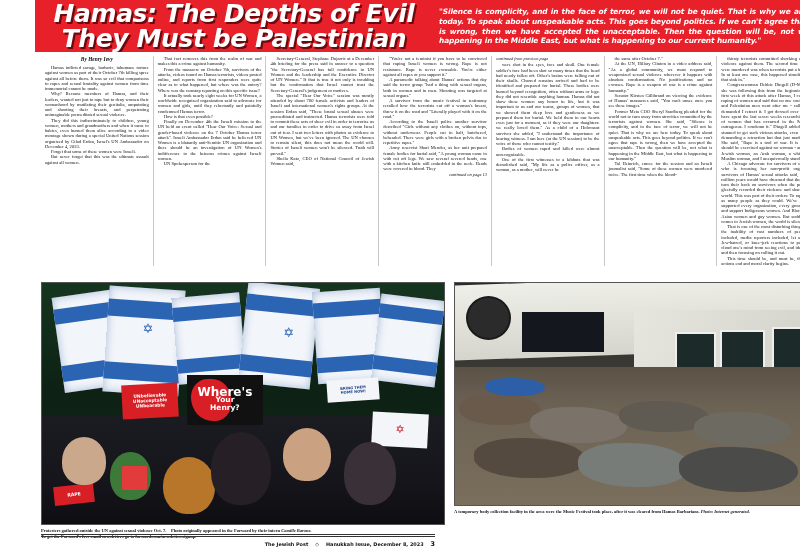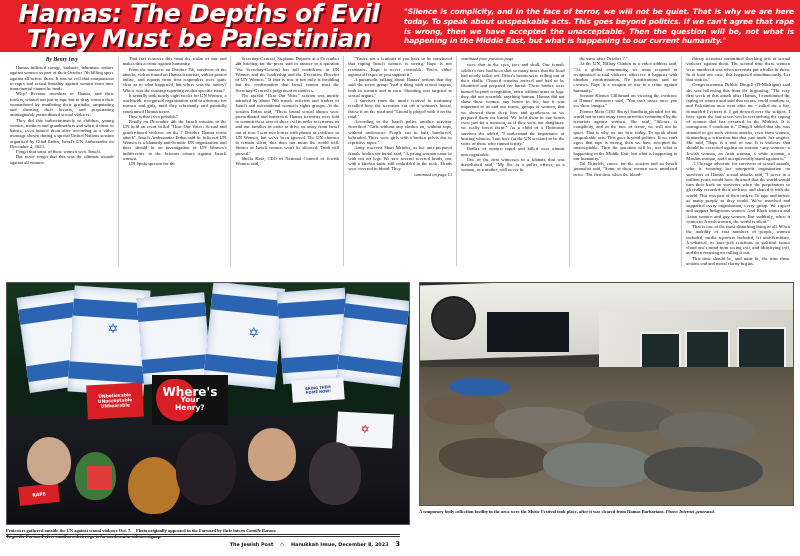--- a/index.html
+++ b/index.html
@@ -2,21 +2,21 @@
 <html><head>
 <meta charset="utf-8">
 <style>
   html,body{margin:0;padding:0;}
   body{
     width:800px;height:556px;overflow:hidden;
     background:#ffffff;
     font-family:"Liberation Serif", serif;
     color:#111;
   }
-  .page{position:relative;width:800px;height:556px;box-sizing:border-box;}
+  .page{position:relative;width:800px;height:556px;box-sizing:border-box;padding-left:35px;}
 
   
   .topbar{display:flex;width:800px;height:52px;}
   .masthead{
     width:398px;height:52px;background:#e8202a;
     display:flex;align-items:center;justify-content:center;
     overflow:hidden;
   }
   .masthead h1{
     margin:0;padding:0 4px;

